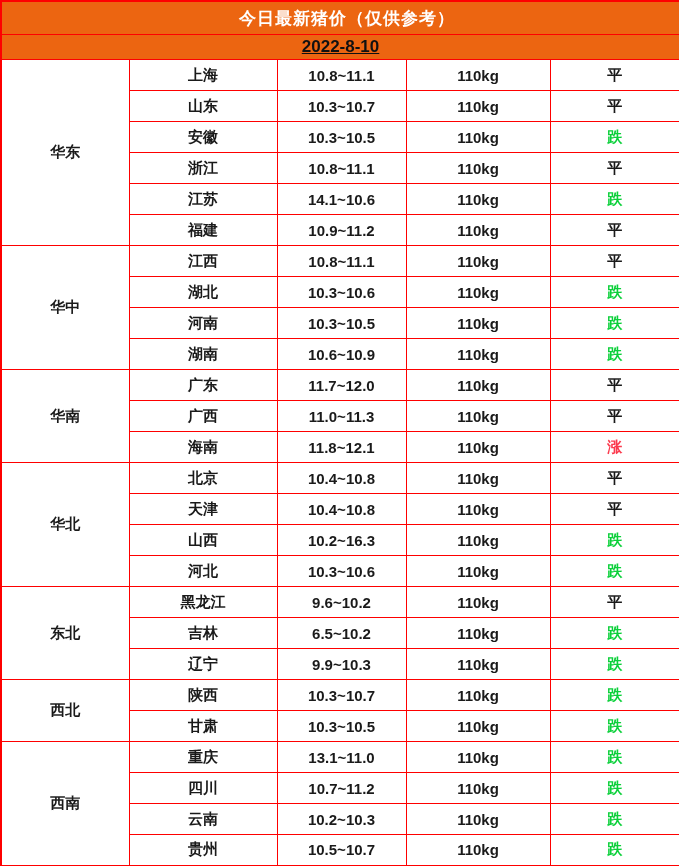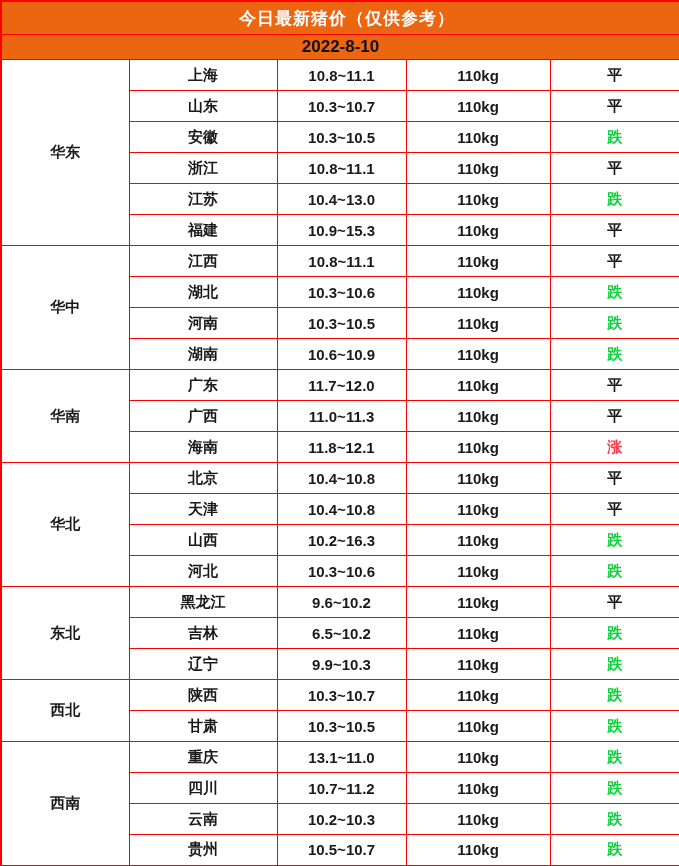--- a/index.html
+++ b/index.html
@@ -35,20 +35,21 @@
     font-size: 17px;
     height: 32px;
     letter-spacing: 1px;
     padding-left: 13px;
   }
   tr.date-row th {
     background: #ec6511;
     color: #111111;
     font-size: 17px;
     height: 24px;
+    text-decoration: underline;
   }
   tbody tr {
     height: 31px;
   }
   td.region {
     font-size: 15px;
     margin-top: 24px;
   }
 </style>
 </head>
@@ -91,27 +92,27 @@
         <td style="color: rgb(11, 208, 58);">跌</td>
       </tr>
       <tr>
         <td>浙江</td>
         <td>10.8~11.1</td>
         <td>110kg</td>
         <td style="color: rgb(26, 26, 26);">平</td>
       </tr>
       <tr>
         <td>江苏</td>
-        <td>10.4~13.0</td>
+        <td>14.1~10.6</td>
         <td>110kg</td>
         <td style="color: rgb(11, 208, 58);">跌</td>
       </tr>
       <tr>
         <td>福建</td>
-        <td>10.9~15.3</td>
+        <td>10.9~11.2</td>
         <td>110kg</td>
         <td style="color: rgb(26, 26, 26);">平</td>
       </tr>
       <tr>
         <td rowspan="4" class="region">华中</td>
         <td>江西</td>
         <td>10.8~11.1</td>
         <td>110kg</td>
         <td style="color: rgb(26, 26, 26);">平</td>
       </tr>

